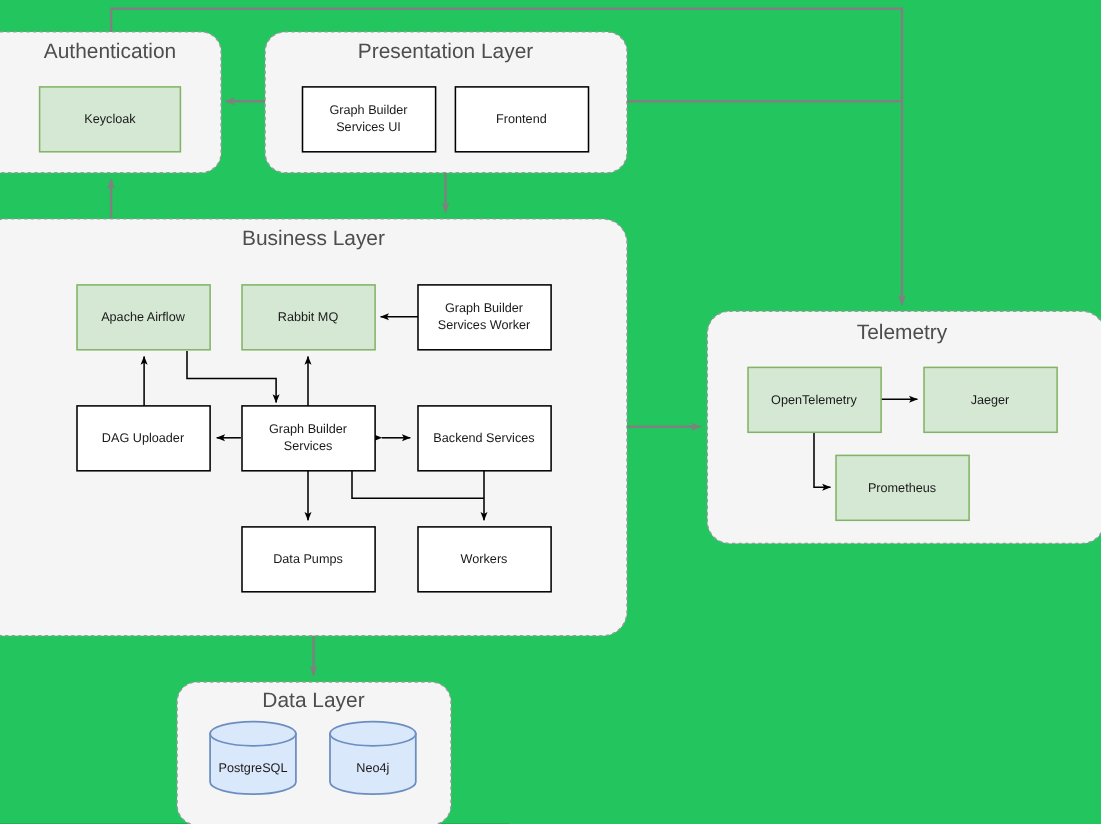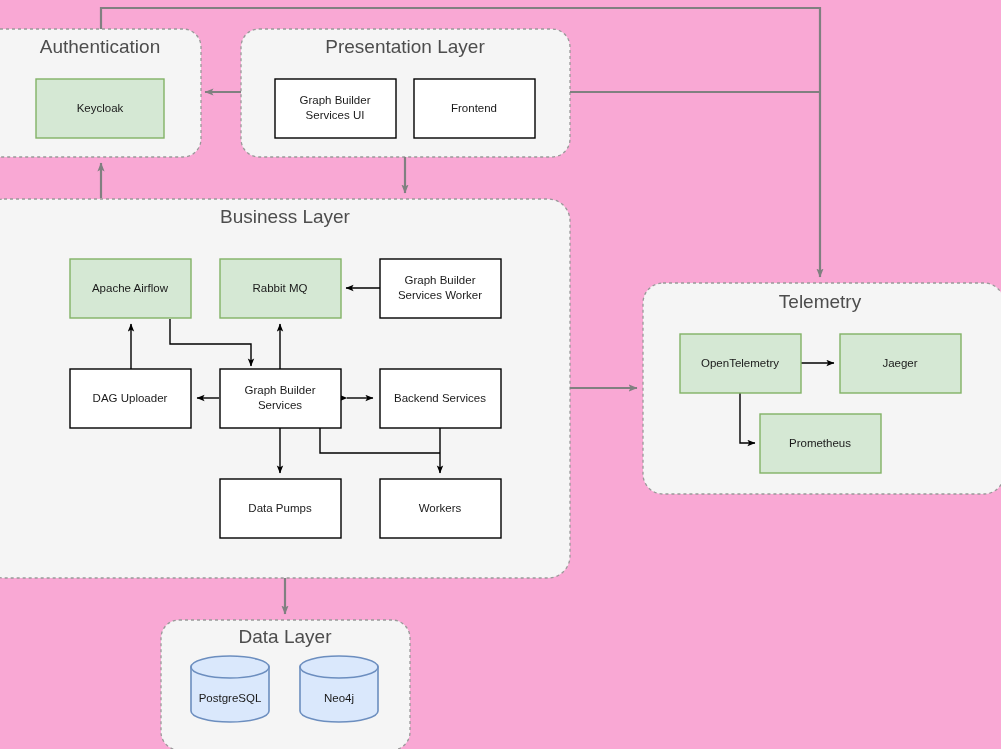--- a/index.html
+++ b/index.html
@@ -5,21 +5,21 @@
 <style>
   html, body {
     margin: 0;
     padding: 0;
     background: #000000;
   }
   #stage {
     position: relative;
     width: 1001px;
     height: 749px;
-    background: #f9a8d4;
+    background: #22c55e;
     overflow: hidden;
     font-family: "Liberation Sans", sans-serif;
   }
   #diagram {
     position: absolute;
     left: 0;
     top: 0;
     width: 1001px;
     height: 749px;
   }

